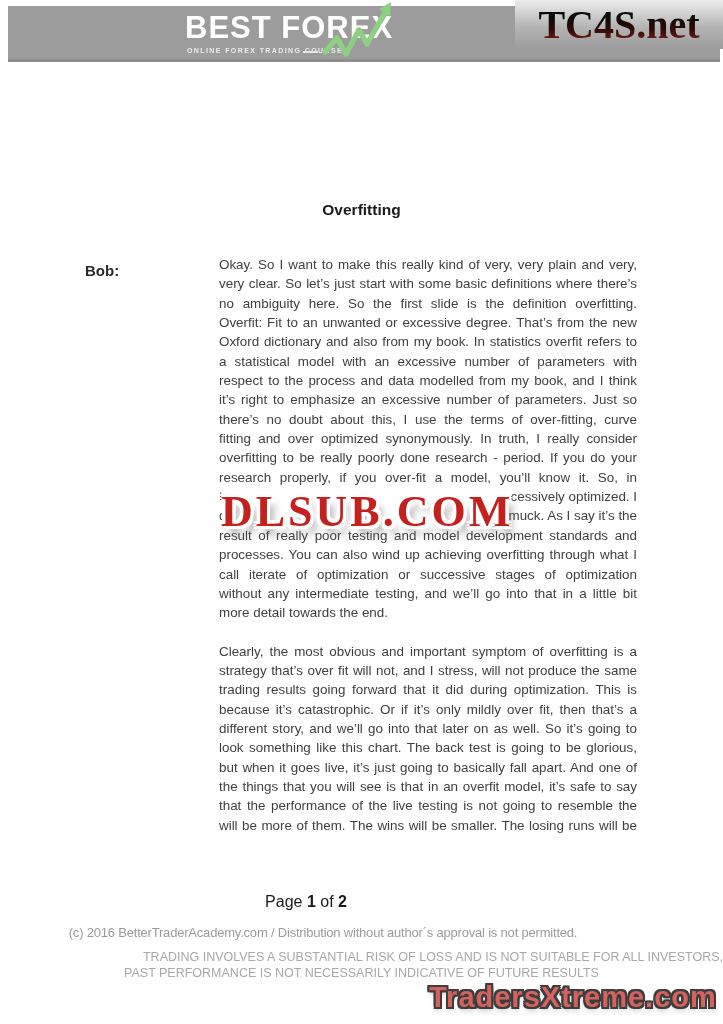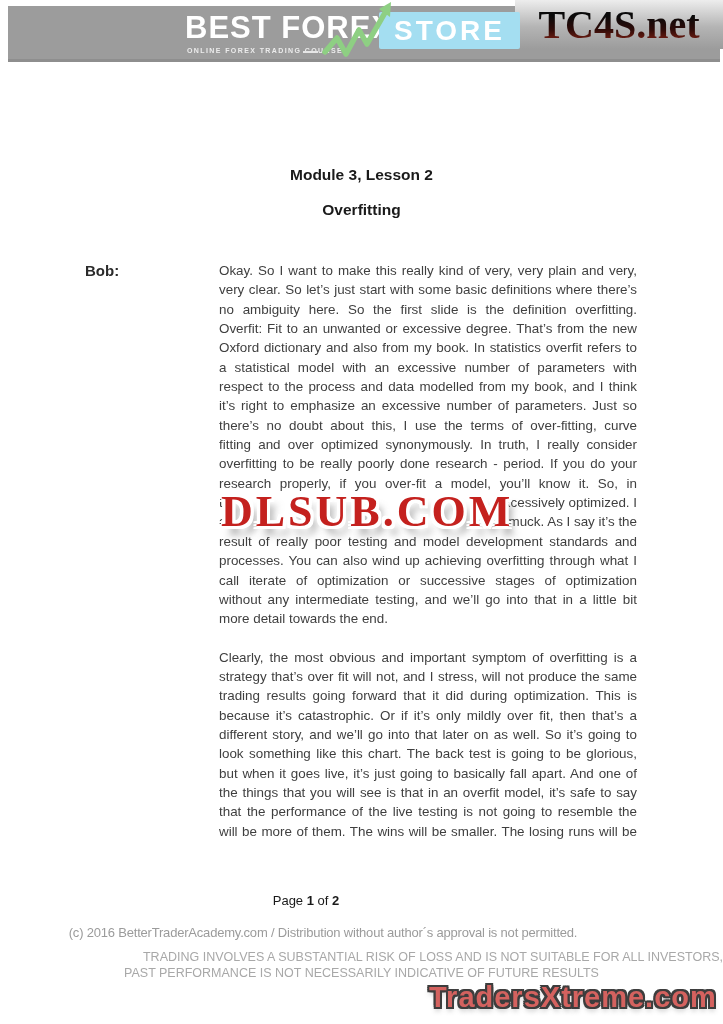--- a/index.html
+++ b/index.html
@@ -48,21 +48,21 @@
   
   .mc-block { position:absolute; left:448px; top:40px; width:200px; height:75px; }
 
   
   .doc-title { position:absolute; left:0; width:723px; text-align:center; font-weight:bold; color:#1a1a1a; font-size:15.5px; }
   .doc-title.t1 { top:166px; }
   .doc-title.t2 { top:201px; }
 
   
   .speaker { position:absolute; left:85px; top:262px; font-size:15px; font-weight:bold; color:#2b2b2b; }
-  .transcript { position:absolute; left:219px; top:261px; width:418px; color:#3f3f3f; font-size:13.4px; }
+  .transcript { position:absolute; left:219px; top:255px; width:418px; color:#3f3f3f; font-size:13.4px; }
   .para + .para { margin-top:19px; }
   .line {
     height:19.35px; line-height:19.35px; white-space:nowrap;
     text-align:justify; text-align-last:justify;
   }
   .line.last { text-align-last:left; }
   .line.split { display:flex; justify-content:space-between; white-space:nowrap; }
 
   
   .wm-center {
@@ -78,21 +78,21 @@
   .wm-bottom {
     position:absolute; left:429px; top:981px;
     font-weight:bold; font-size:29px; letter-spacing:1px; color:#d4625f;
     text-shadow:
       -2px -2px 0 #3d3d3d, 2px -2px 0 #3d3d3d, -2px 2px 0 #3d3d3d, 2px 2px 0 #3d3d3d,
       -2px 0 0 #3d3d3d, 2px 0 0 #3d3d3d, 0 -2px 0 #3d3d3d, 0 2px 0 #3d3d3d,
       0 4px 5px rgba(120,120,120,0.45);
   }
 
   
-  .page-label { position:absolute; left:0; top:893px; width:612px; text-align:center; font-size:13px; color:#1a1a1a; }
+  .page-label { position:absolute; left:0; top:893px; width:612px; text-align:center; font-size:16px; color:#1a1a1a; }
   .page-label span { white-space:pre; }
   .page-label .b { font-weight:bold; }
   .copyright { position:absolute; left:0; top:925px; width:646px; text-align:center; font-size:13px; letter-spacing:-0.2px; color:#9b9b9b; }
   .disclaimer { position:absolute; left:0; width:723px; text-align:center; font-size:12.5px; color:#a8a8a8; }
   .disclaimer.d1 { top:950px;text-align:right; }
   .disclaimer.d2 { top:966px; }
 </style>
 </head>
 <body>
 
@@ -101,38 +101,34 @@
   <div class="banner"></div>
 
   <div class="tc4s-block">
     <div class="tc4s-text">TC4S.net</div>
   </div>
 
   <div class="bf-title">BEST FOREX</div>
   <div class="bf-tagline">ONLINE FOREX TRADING COURSE</div>
   <div class="bf-tagline-dash"></div>
 
-  <div class="store-box">
-    <span class="store-text">STORE</span>
-  </div>
 
   <svg class="header-svg" viewBox="0 0 723 70">
     <polyline points="325,52 337,38 346,54 359,30 367,44 386,11" fill="none" stroke="#8ecf83" stroke-width="5.5" stroke-linejoin="round" stroke-linecap="round"></polyline>
     <polygon points="391,2 379,9 390,17" fill="#8ecf83"></polygon>
   </svg>
 
   <div class="mc-block">
     
     
     
     
     
   </div>
 
-  <div class="doc-title t1">Module 3, Lesson 2</div>
   <div class="doc-title t2">Overfitting</div>
 
   <div class="speaker">Bob:</div>
   <div class="transcript">
       <div class="para">
         <div class="line">Okay. So I want to make this really kind of very, very plain and very,</div>
         <div class="line">very clear. So let’s just start with some basic definitions where there’s</div>
         <div class="line">no ambiguity here. So the first slide is the definition overfitting.</div>
         <div class="line">Overfit: Fit to an unwanted or excessive degree. That’s from the new</div>
         <div class="line">Oxford dictionary and also from my book. In statistics overfit refers to</div>

